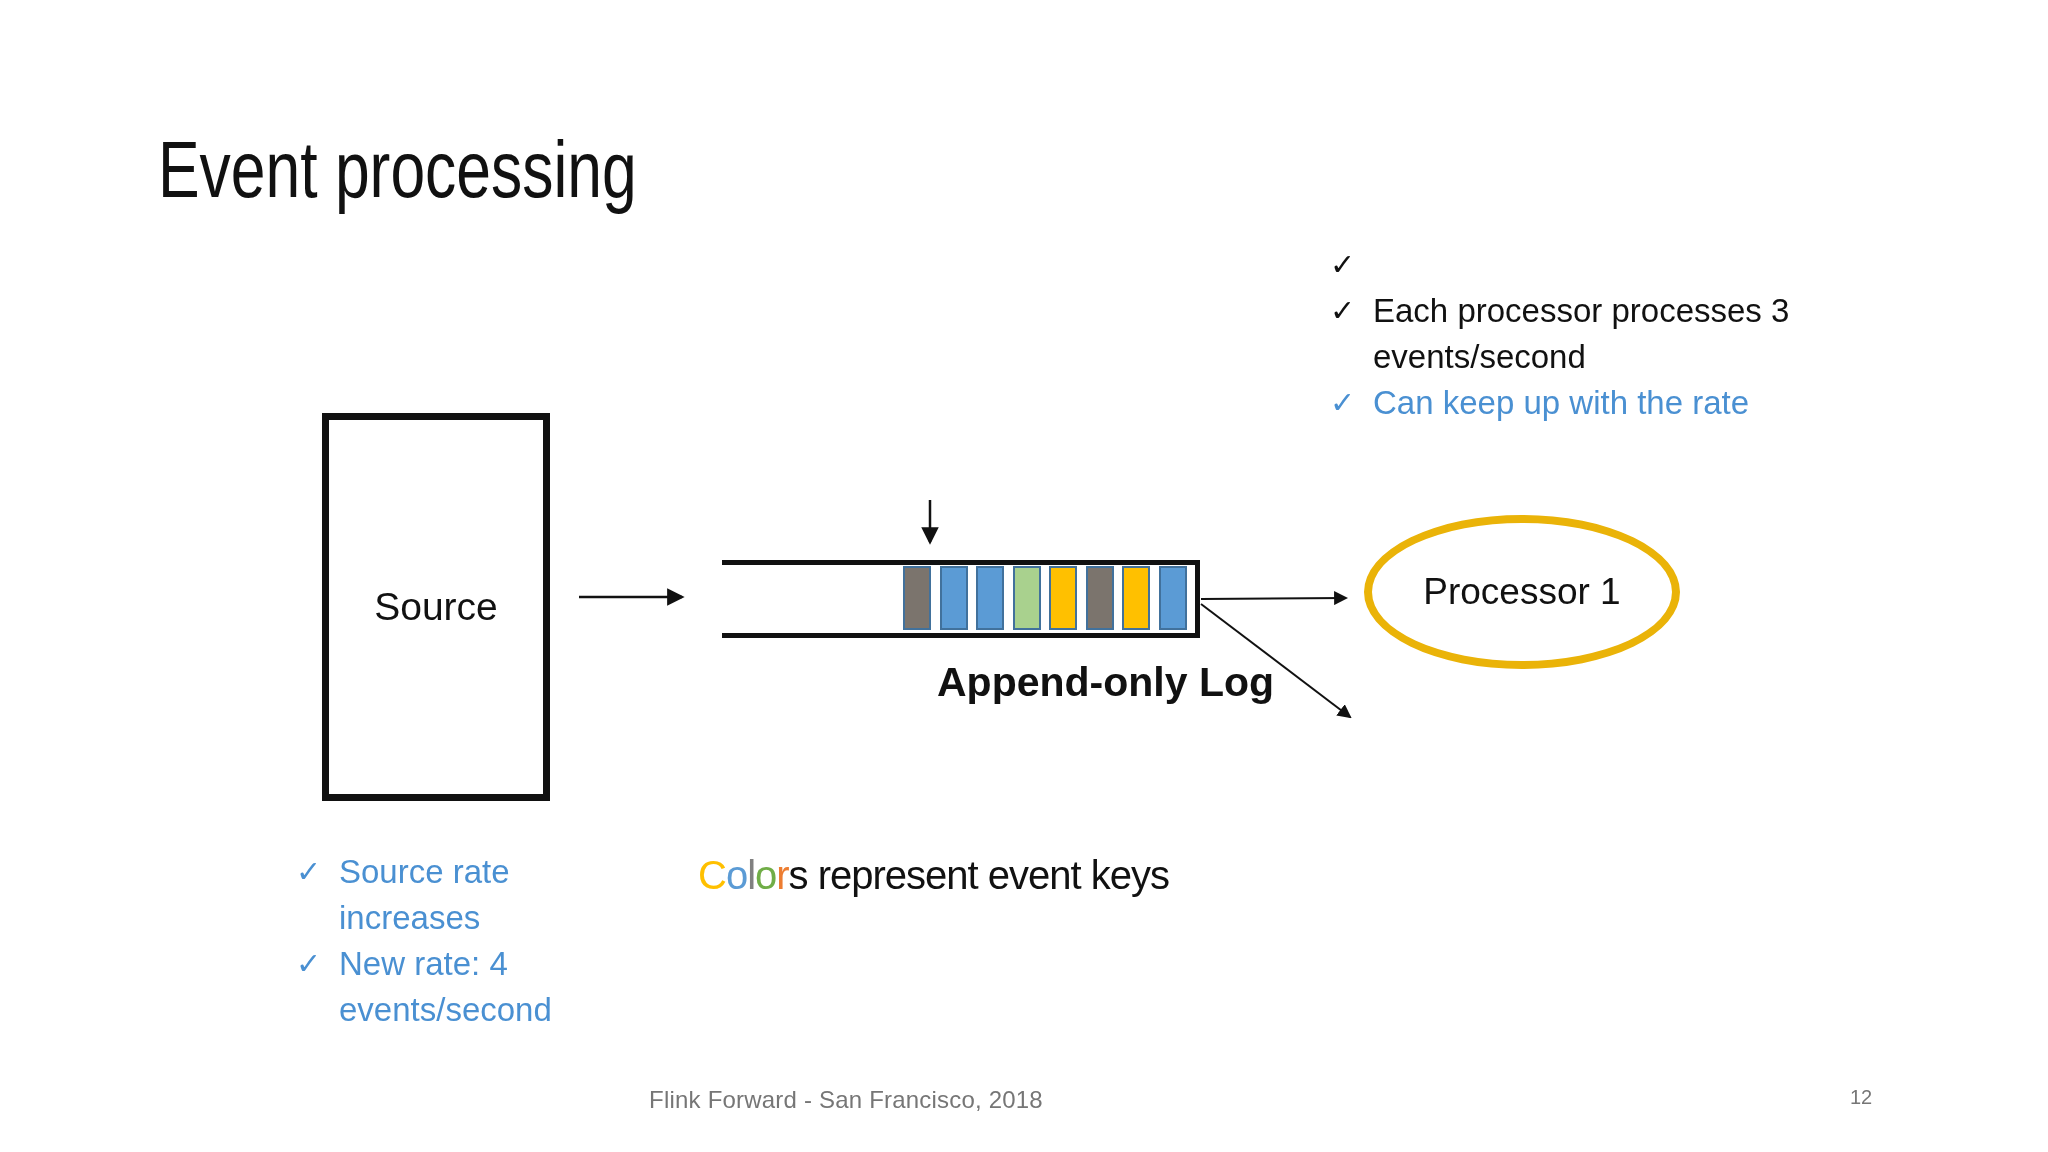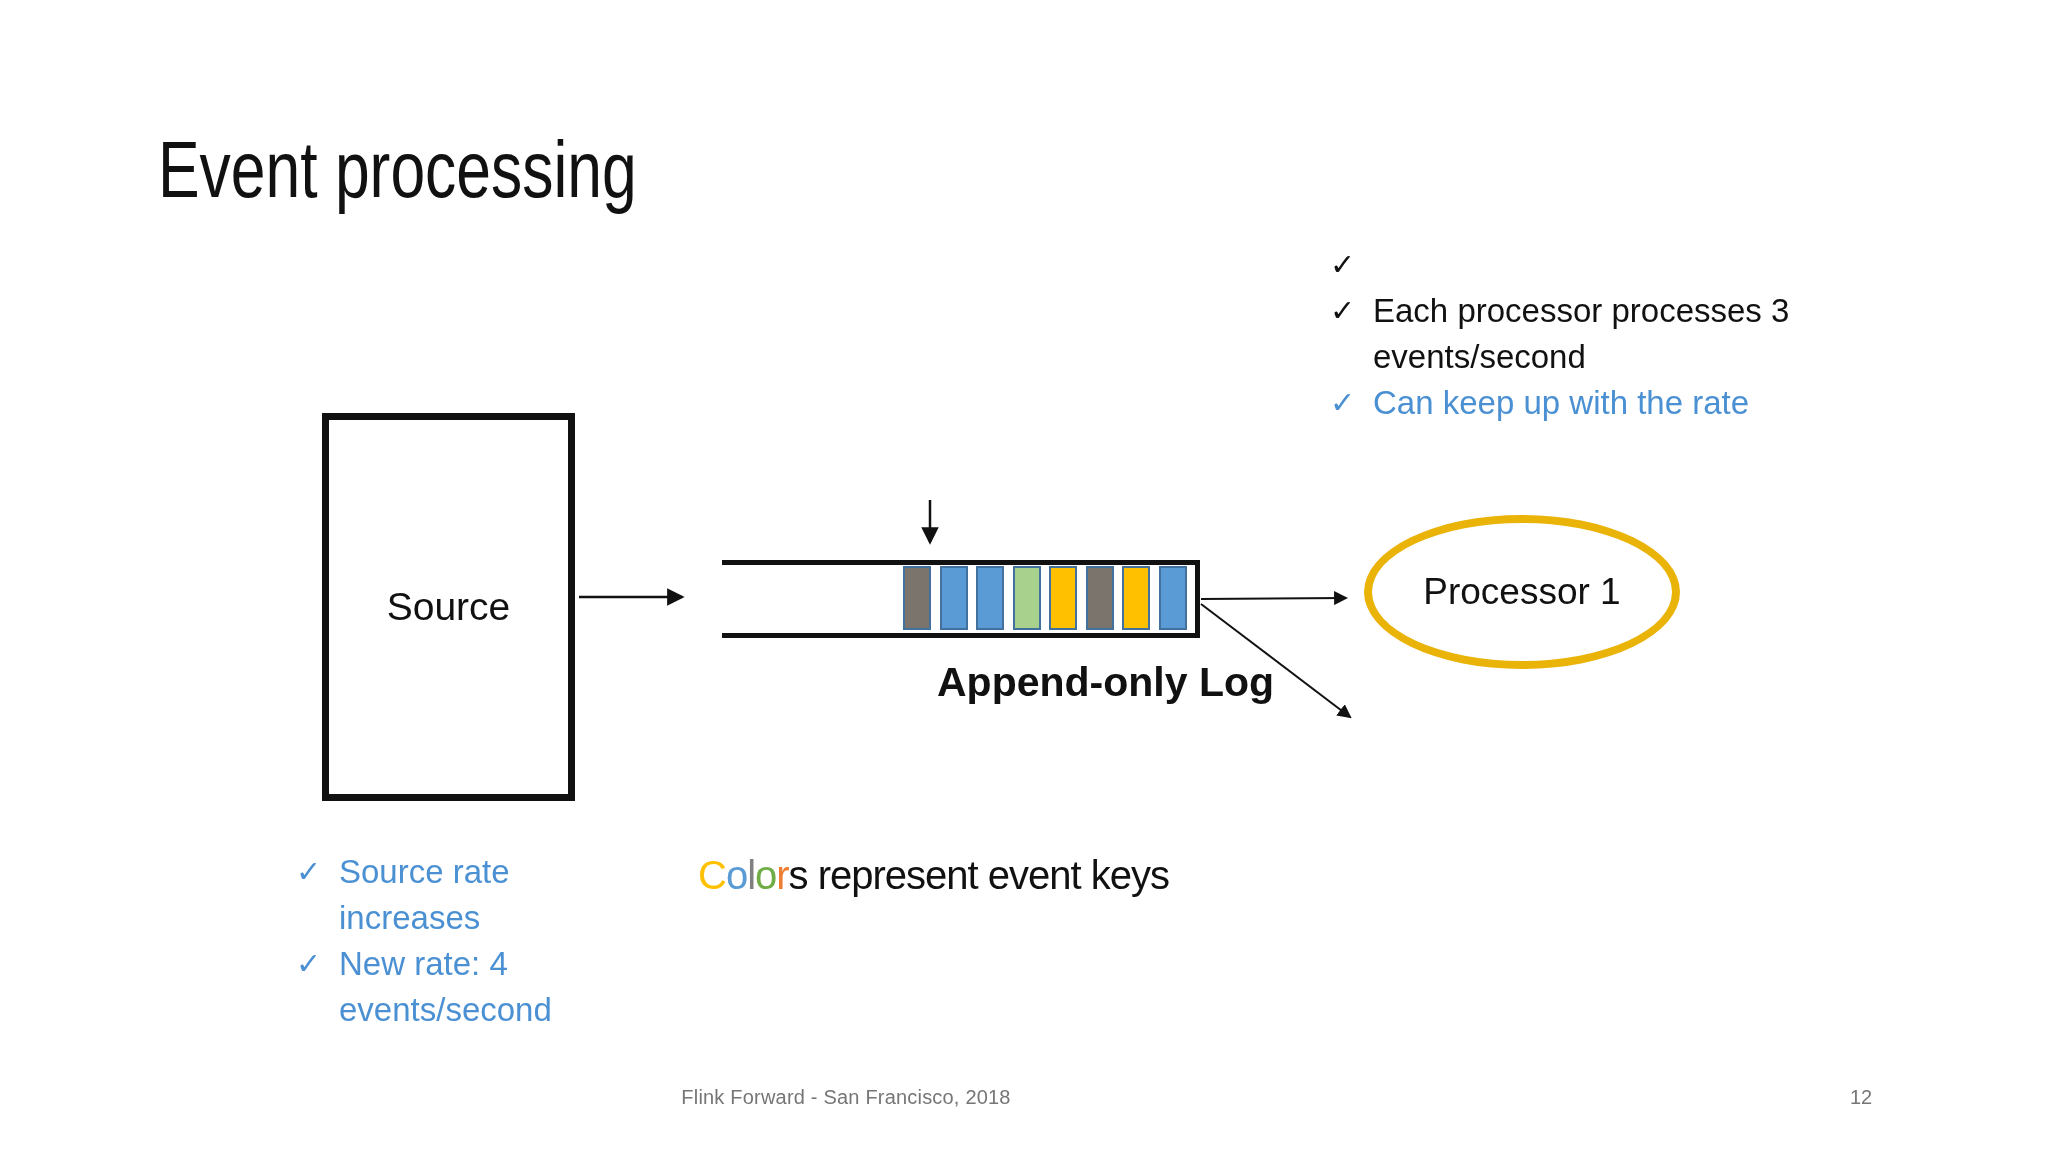--- a/index.html
+++ b/index.html
@@ -28,21 +28,21 @@
   #checklist-bl { left: 296px;  top: 849px; width: 420px; }
   .chk-item { display: flex; align-items: flex-start; }
   .chk-mark {
     flex: 0 0 43px; width: 43px; font-size: 30px; line-height: 46px;
   }
   .chk-text { white-space: pre-line; }
 
   
   .source-box {
     position: absolute; left: 322px; top: 413px;
-    width: 253px; height: 388px; box-sizing: border-box;
+    width: 228px; height: 388px; box-sizing: border-box;
     border: 7px solid #111111; background: #ffffff;
     display: flex; align-items: center; justify-content: center;
   }
   .source-label { font-size: 39px; color: #111111; }
 
   
   .overlay { position: absolute; left: 0; top: 0; pointer-events: none; }
 
   
   .log-bars {
@@ -74,21 +74,21 @@
   
   .caption {
     position: absolute; left: 698px; top: 803px;
     font-size: 40px; letter-spacing: -1px; line-height: 1.2;
     color: #111111; white-space: nowrap; margin-top: 48px;
   }
 
   
   .footer-text {
     position: absolute; left: 0; top: 1086px; width: 1692px;
-    text-align: center; font-size: 20px; color: #767676;
+    text-align: center; font-size: 24px; color: #767676;
     letter-spacing: 0.2px;
   }
   .page-number {
     position: absolute; left: 1850px; top: 1086px;
     font-size: 20px; color: #767676;
   }
 </style>
 </head>
 <body>
 

